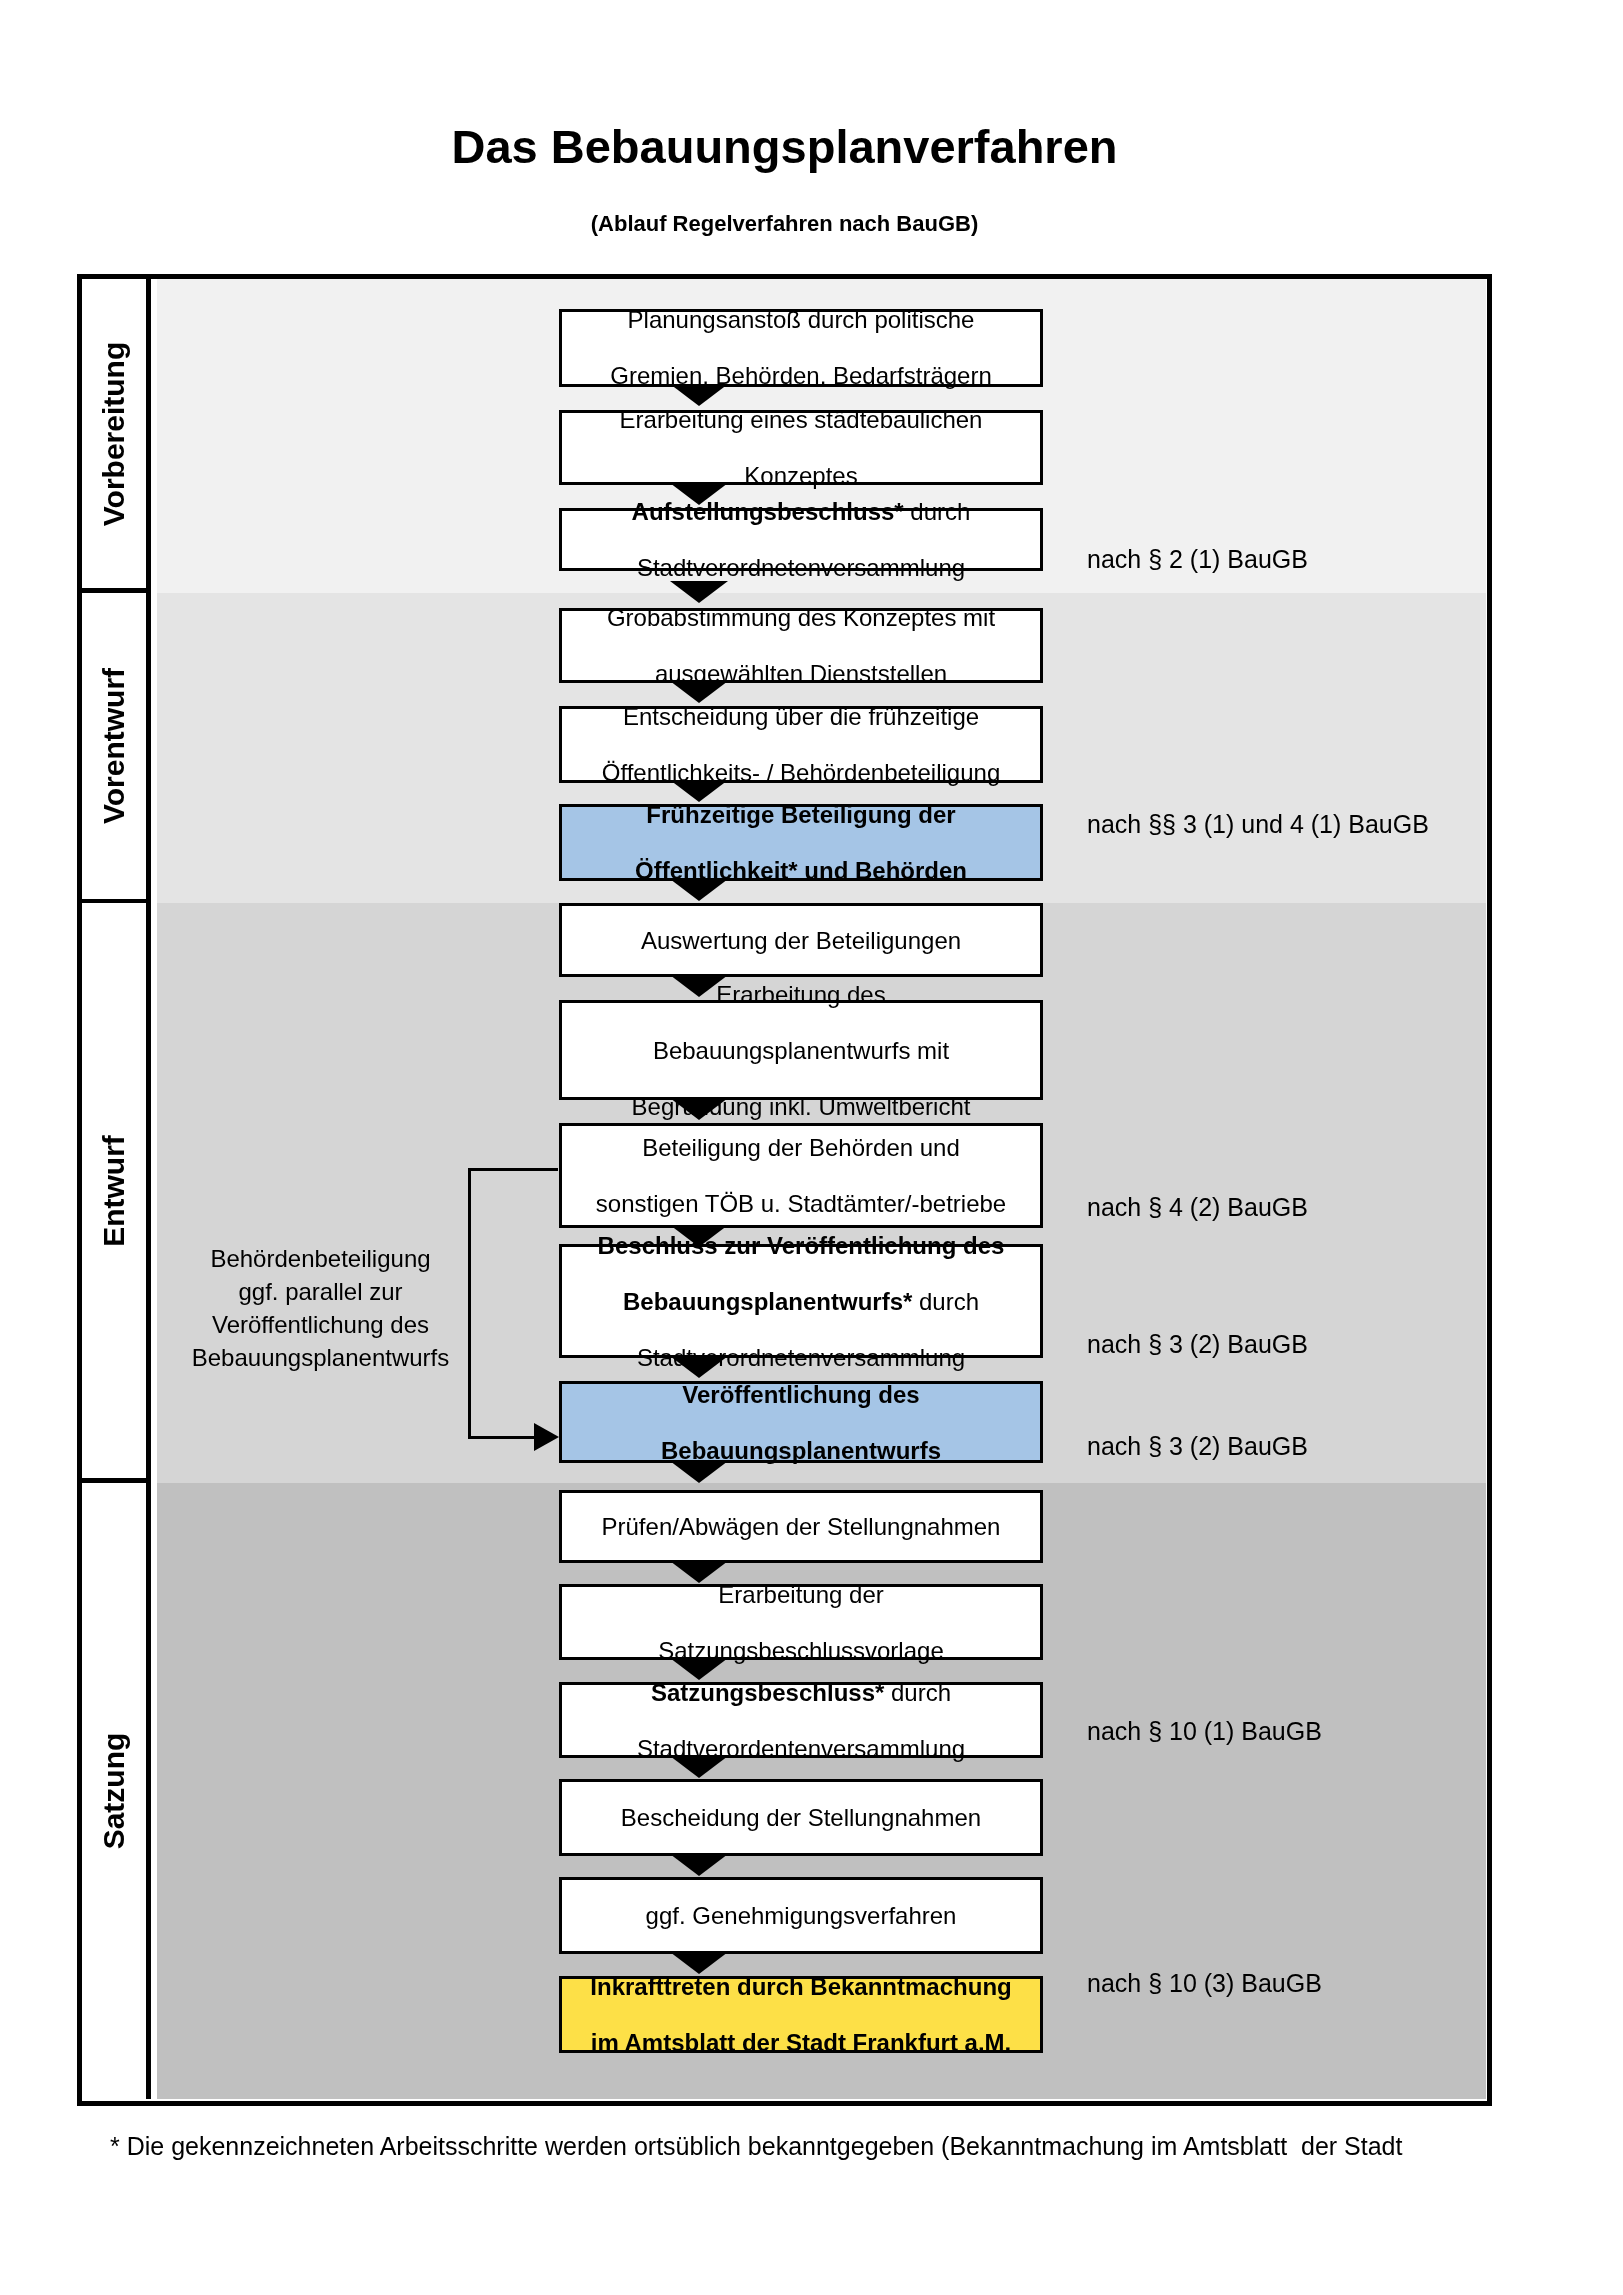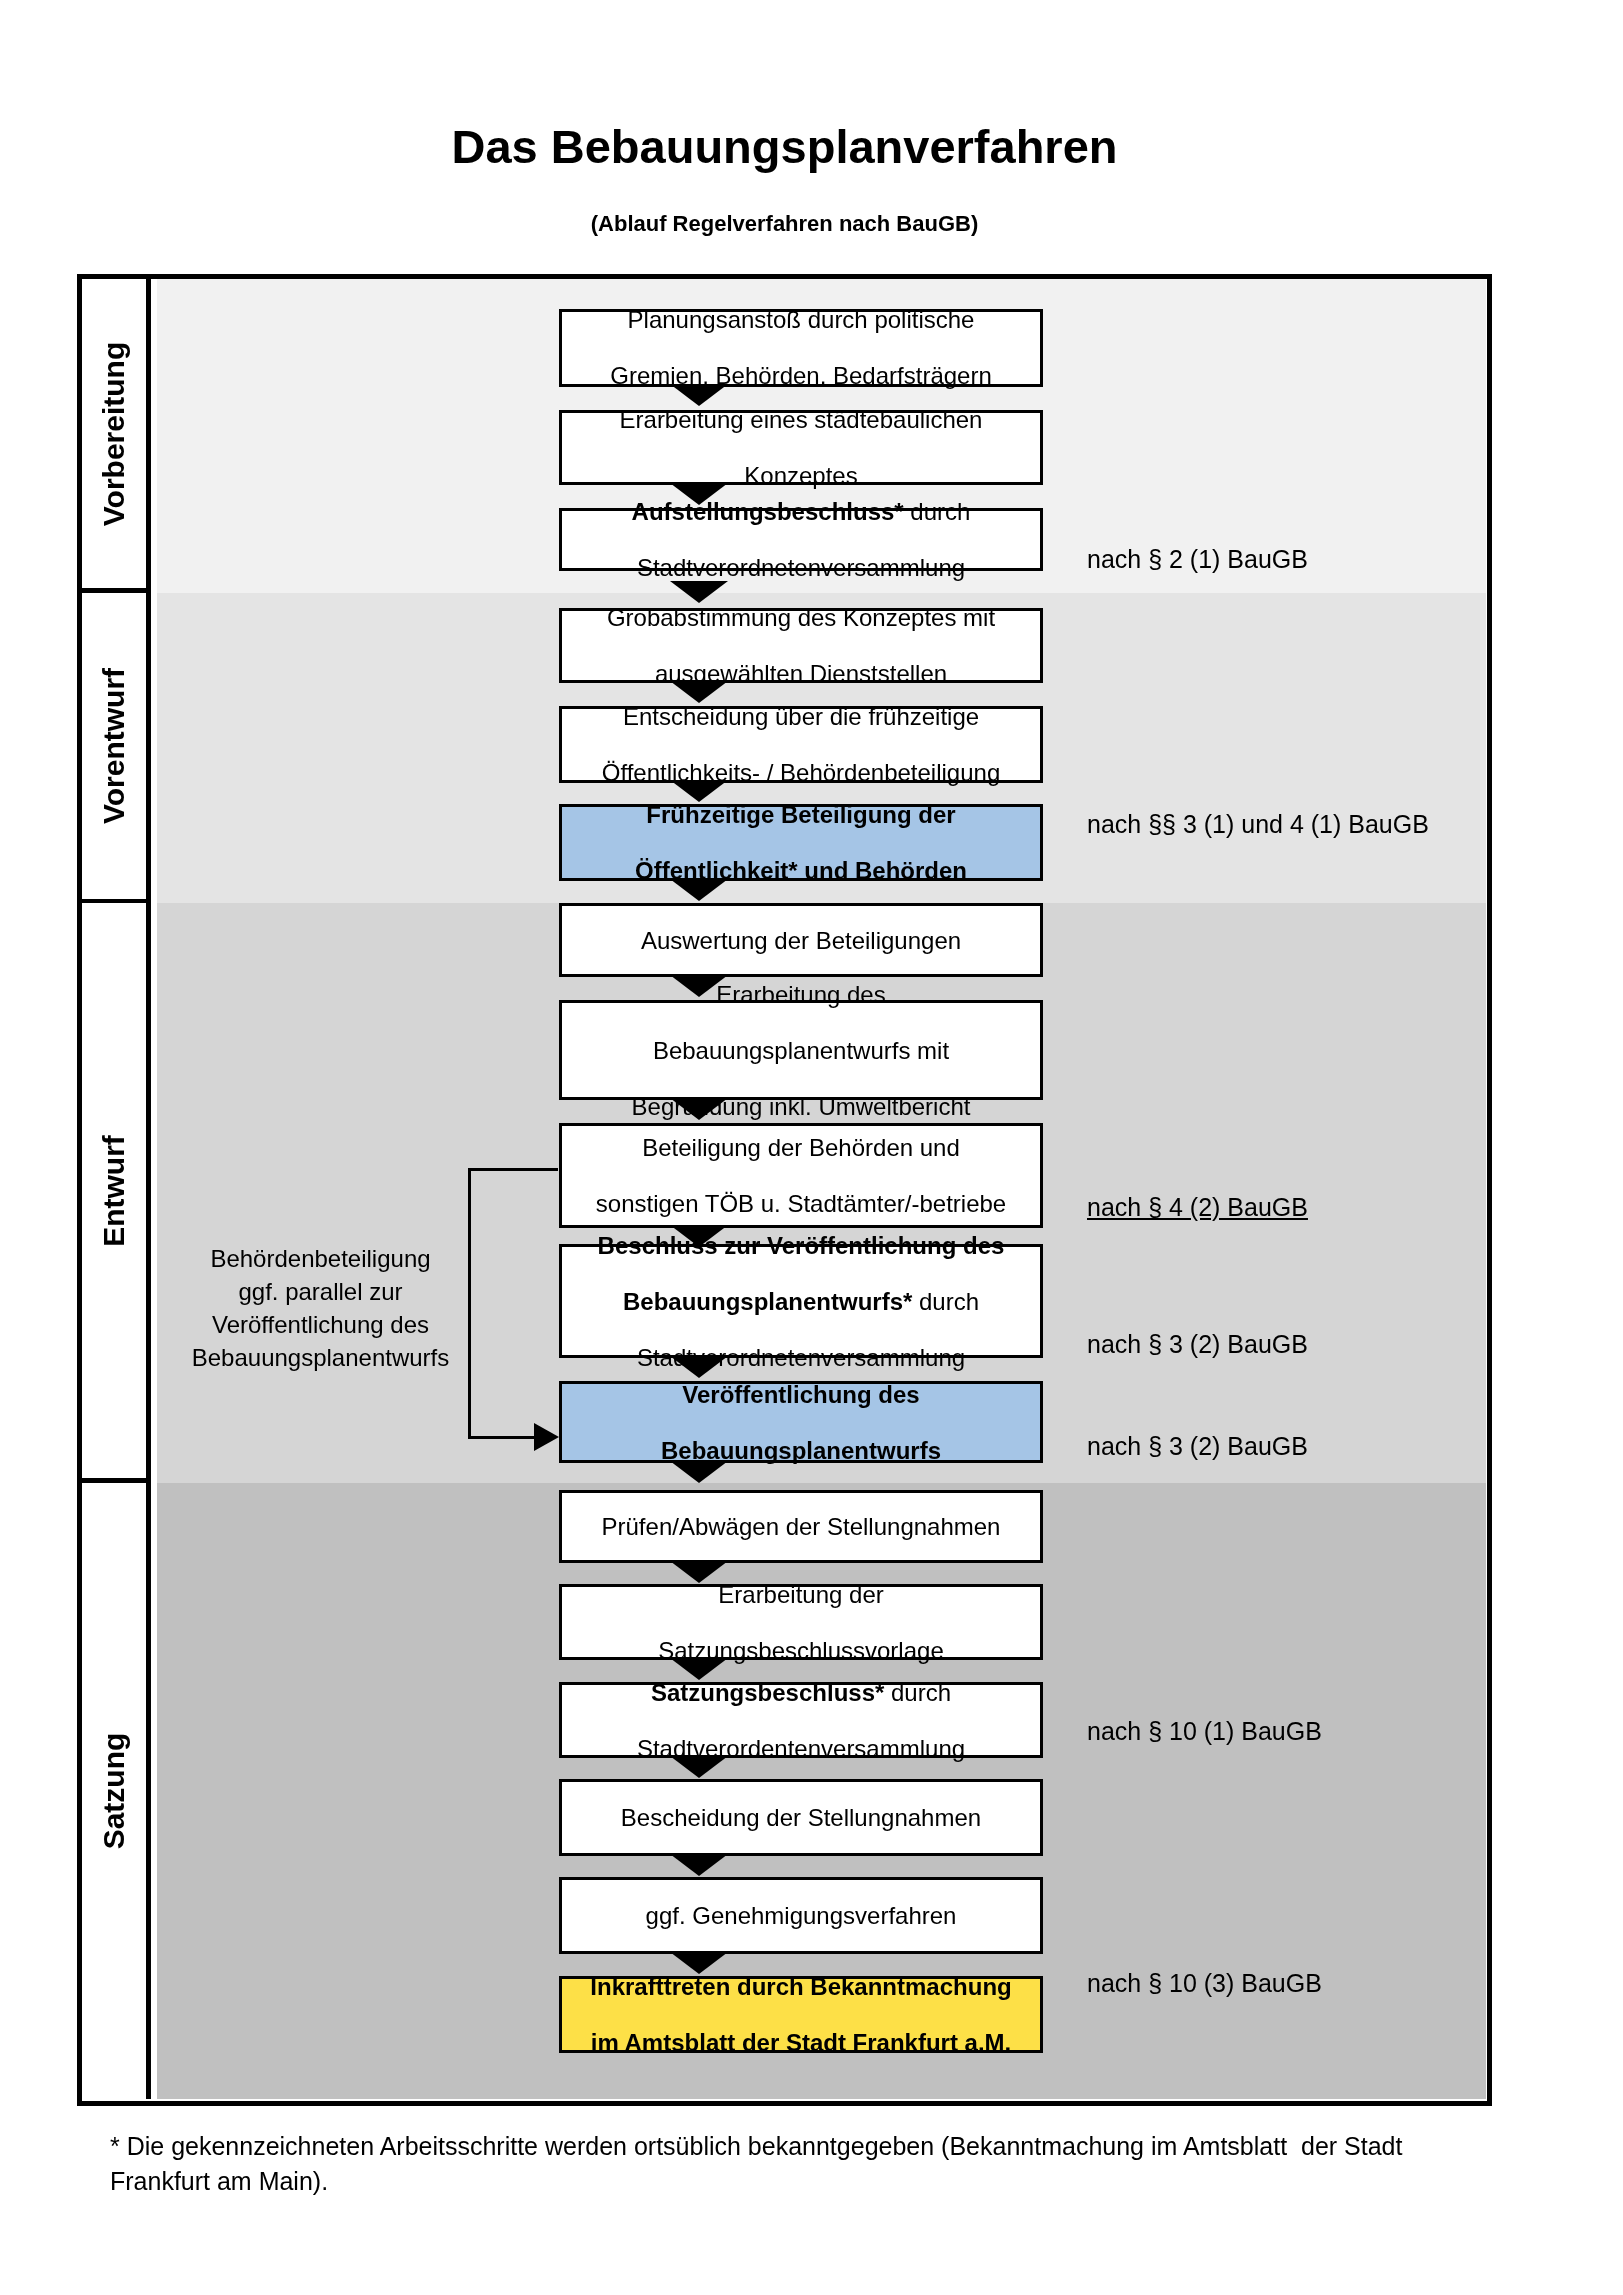--- a/index.html
+++ b/index.html
@@ -172,21 +172,21 @@
         </div>
         <div class="down-arrow" style="left: 588px; top: 1673px;"></div>
         <div class="flow-box blue" style="top: 1697px; height: 77px; background: #fde047;">
           <div class="line"><span class="run-b">Inkrafttreten</span><span class="run"> durch Bekanntmachung</span></div>
           <div class="line"><span class="run">im Amtsblatt der Stadt Frankfurt a.M.</span></div>
         </div>
       </div>
     <div id="refs">
         <div class="legal-ref" style="top: 266px;">nach § 2 (1) BauGB</div>
         <div class="legal-ref" style="top: 531px;">nach §§ 3 (1) und 4 (1) BauGB</div>
-        <div class="legal-ref" style="top: 914px; text-decoration: underline;">nach § 4 (2) BauGB</div>
+        <div class="legal-ref" style="top: 914px;">nach § 4 (2) BauGB</div>
         <div class="legal-ref" style="top: 1051px;">nach § 3 (2) BauGB</div>
         <div class="legal-ref" style="top: 1153px;">nach § 3 (2) BauGB</div>
         <div class="legal-ref" style="top: 1438px;">nach § 10 (1) BauGB</div>
         <div class="legal-ref" style="top: 1690px;">nach § 10 (3) BauGB</div>
       </div>
     <div class="side-note" id="side-note">
         <div class="note-line">Behördenbeteiligung</div>
         <div class="note-line">ggf. parallel zur</div>
         <div class="note-line">Veröffentlichung des</div>
         <div class="note-line">Bebauungsplanentwurfs</div>
@@ -194,16 +194,15 @@
     <div id="bracket">
         <div class="bracket-seg" style="left: 386px; top: 889px; width: 90px; height: 3.3px;"></div>
         <div class="bracket-seg" style="left: 386px; top: 889px; width: 3.3px; height: 271px;"></div>
         <div class="bracket-seg" style="left: 386px; top: 1157px; width: 69px; height: 3.3px;"></div>
         <div class="bracket-head" style="left: 452px; top: 1144px;"></div>
       </div>
   </div>
 
   <div class="footnote" id="footnote">
       <div class="footnote-line">* Die gekennzeichneten Arbeitsschritte werden ortsüblich bekanntgegeben (Bekanntmachung im Amtsblatt  der Stadt</div>
-      <div class="footnote-line">Frankfurt am Main).</div>
     </div>
 </div>
 
 
 </body></html>

